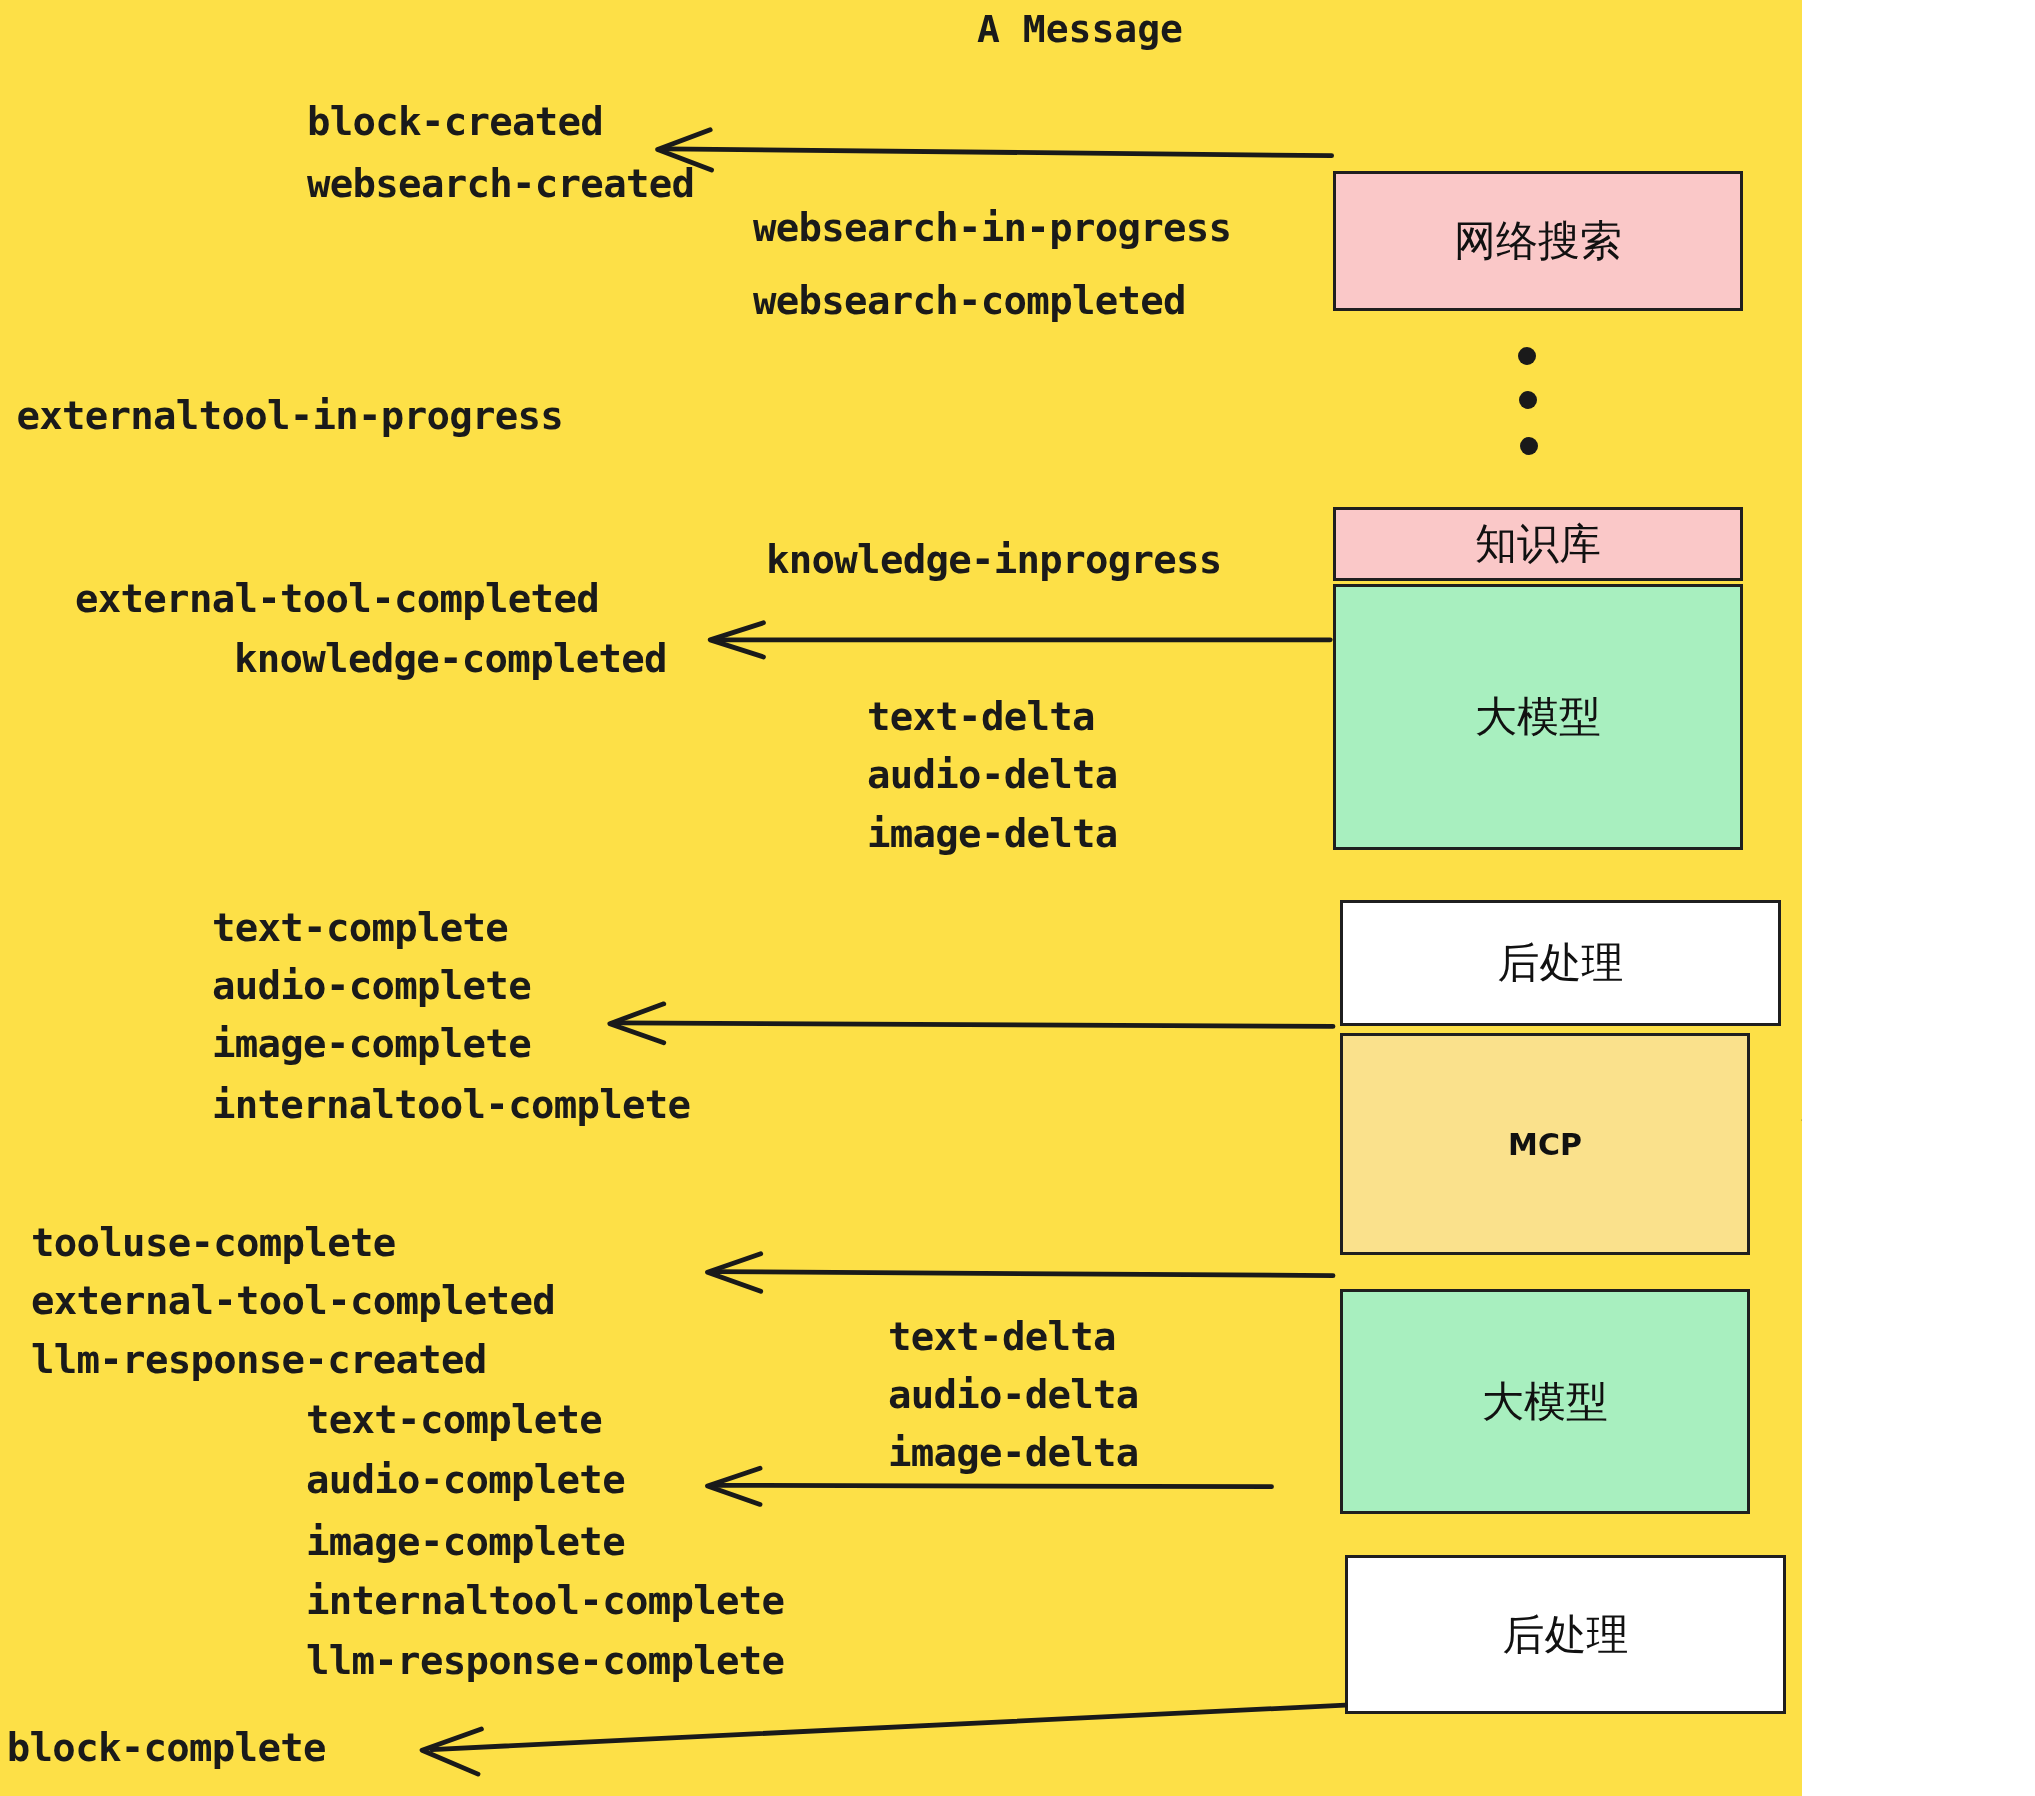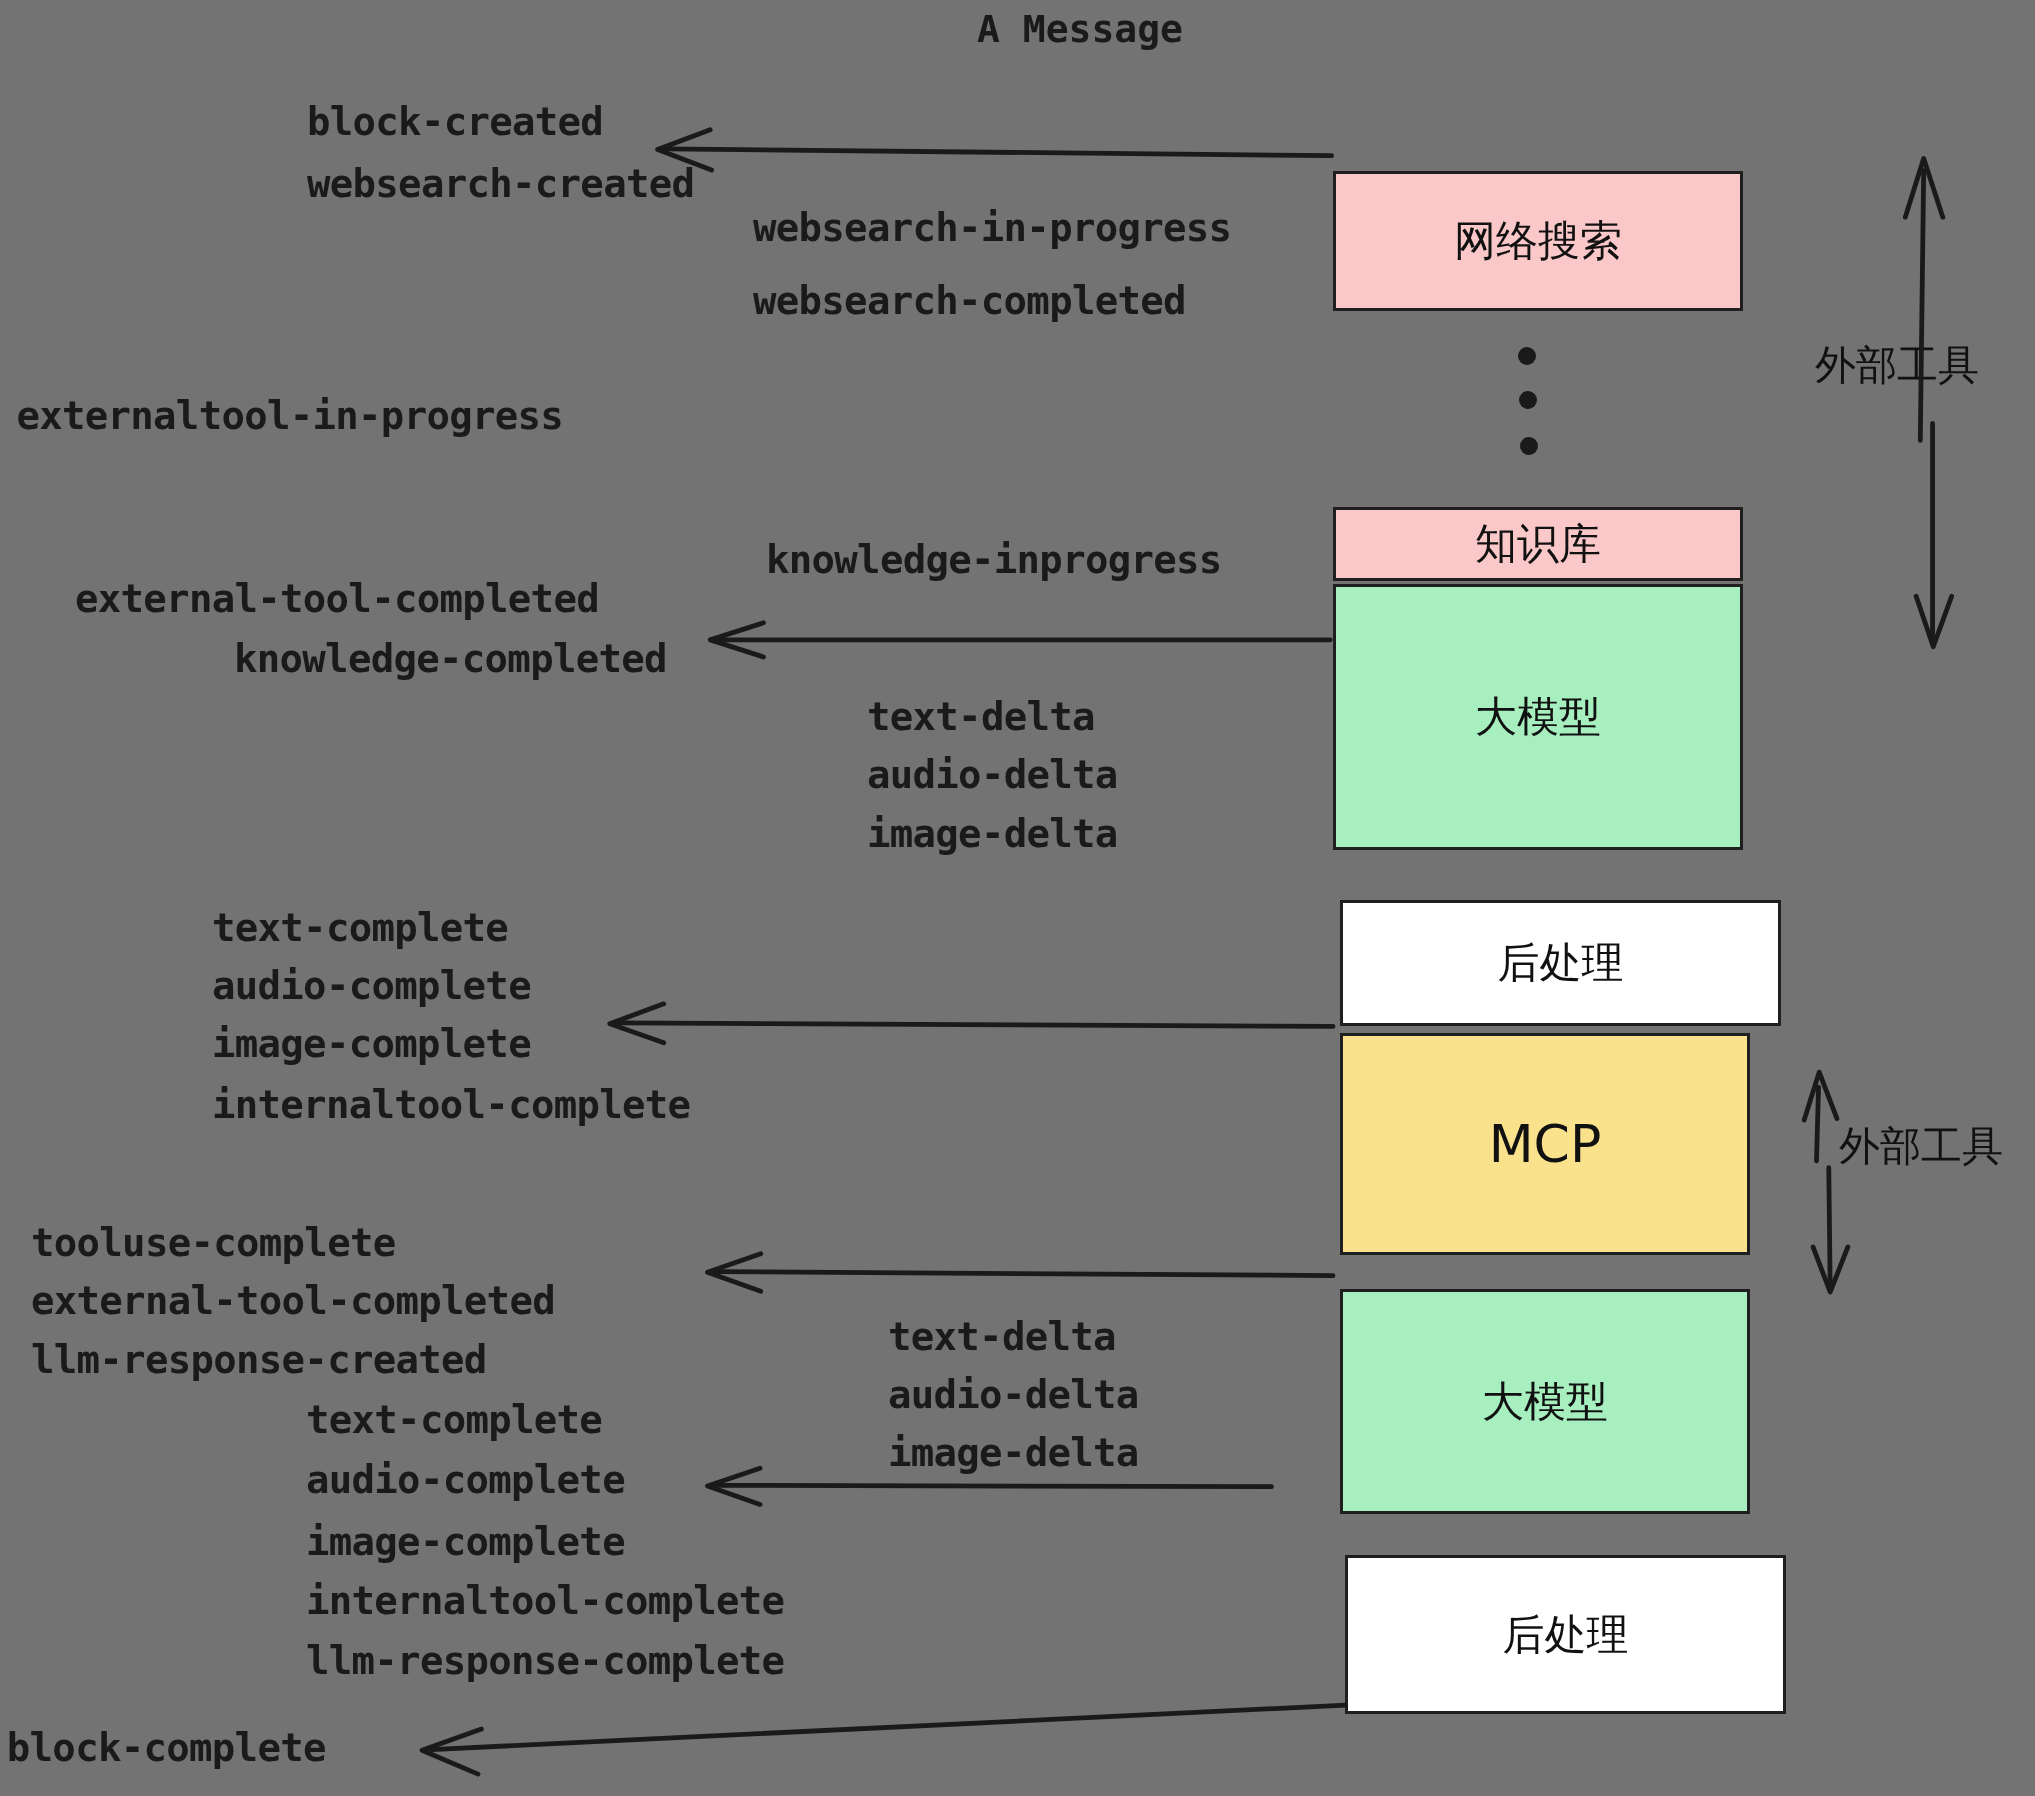--- a/index.html
+++ b/index.html
@@ -1,17 +1,17 @@
 <!DOCTYPE html>
 <html style="font-size:11px"><head>
 <meta charset="utf-8">
 <style>
   html,body{margin:0;padding:0;background:#fff;}
   body{font-family:"DejaVu Sans Mono","Liberation Mono",monospace;}
-  #stage{position:relative;width:2035px;height:1796px;background:#737373;overflow:hidden;}
+  #stage{position:relative;width:1802px;height:1796px;background:#fde047;overflow:hidden;}
 
   .ev{
     position:absolute;
     font-family:"DejaVu Sans Mono","Liberation Mono",monospace;
     font-size:39px;
     font-weight:700;
     color:#1a1a1a;
     white-space:pre;
     letter-spacing:-0.7px;
     line-height:1.0;
@@ -31,21 +31,21 @@
     box-sizing:border-box;
     border:3.4px solid #1f1f1f;
     display:flex;
     align-items:center;
     justify-content:center;
     font-family:Liberation Serif, serif;
     font-size:42px;
     font-weight:400;
     color:#111111;
   }
-  .node.mcp{ font-family:"DejaVu Sans","Liberation Sans",sans-serif; font-size:52px; font-weight:400;}
+  .node.mcp{ font-family:"DejaVu Sans","Liberation Sans",sans-serif; font-size:30px; font-weight:700;}
 
   .sidelabel{
     position:absolute;
     font-family:"DejaVu Sans","Liberation Sans",sans-serif;
     font-size:41px;
     font-weight:400;
     color:#111;
     white-space:pre;
   }
 

